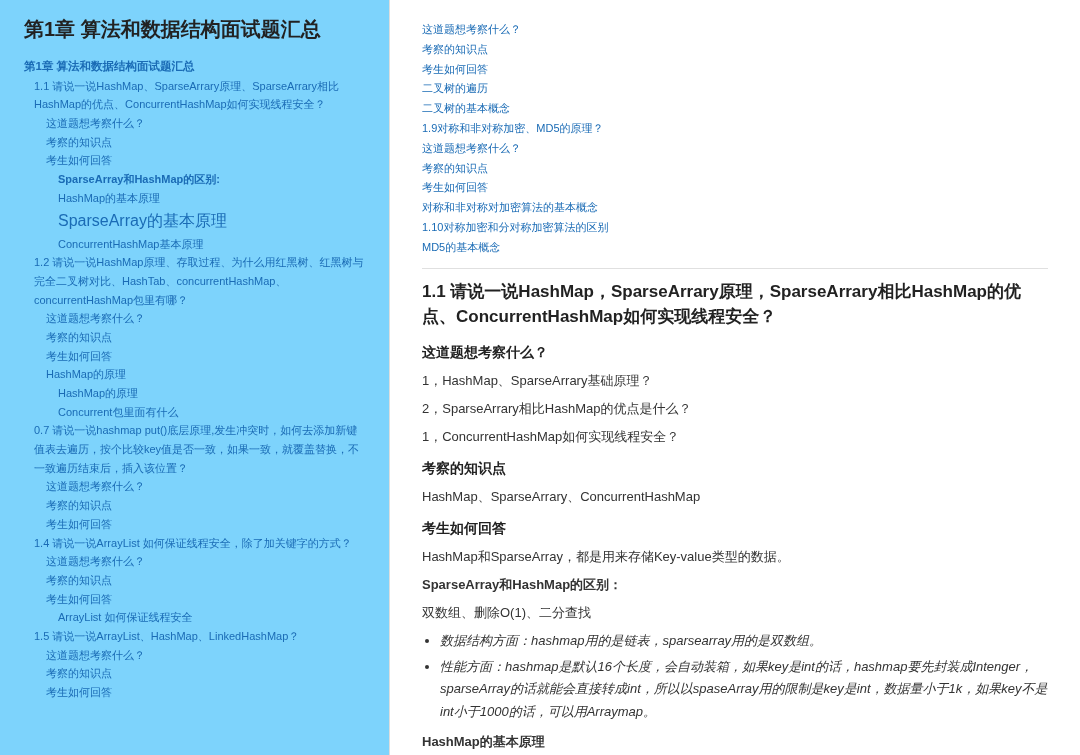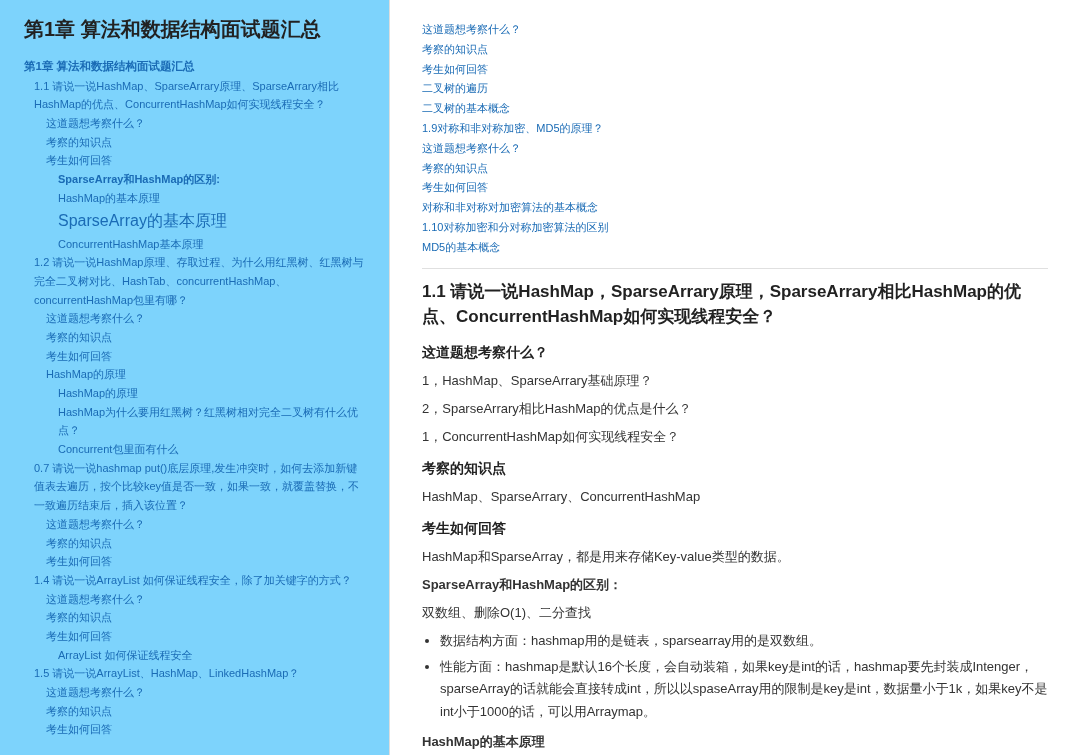--- a/index.html
+++ b/index.html
@@ -62,20 +62,21 @@
     }
     .right-body .bold-text {
       font-weight: bold;
     }
     .right-body ul {
       margin-left: 18px;
       margin-bottom: 6px;
     }
     .right-body ul li {
       margin-bottom: 4px;
+      font-style: italic;
     }
     .divider-line {
       height: 1px;
       background: #e0e0e0;
       margin: 6px 0 10px 0;
     }
   </style>
 </head>
 <body>
 
@@ -90,21 +91,20 @@
       <span style="display: block; color: rgb(26, 107, 181); cursor: pointer; margin-left: 34px; font-size: 11px; font-weight: bold;">SparseArray和HashMap的区别:</span>
       <span style="display: block; color: rgb(26, 107, 181); cursor: pointer; margin-left: 34px; font-size: 11px;">HashMap的基本原理</span>
       <span style="display: block; color: rgb(26, 107, 181); cursor: pointer; margin-left: 34px; font-size: 16px;">SparseArray的基本原理</span>
       <span style="display: block; color: rgb(26, 107, 181); cursor: pointer; margin-left: 34px; font-size: 11px;">ConcurrentHashMap基本原理</span>
       <span style="display: block; color: rgb(26, 107, 181); cursor: pointer; margin-left: 10px; font-size: 11px;">1.2 请说一说HashMap原理、存取过程、为什么用红黑树、红黑树与完全二叉树对比、HashTab、concurrentHashMap、concurrentHashMap包里有哪？</span>
       <span style="display: block; color: rgb(26, 107, 181); cursor: pointer; margin-left: 22px; font-size: 11px;">这道题想考察什么？</span>
       <span style="display: block; color: rgb(26, 107, 181); cursor: pointer; margin-left: 22px; font-size: 11px;">考察的知识点</span>
       <span style="display: block; color: rgb(26, 107, 181); cursor: pointer; margin-left: 22px; font-size: 11px;">考生如何回答</span>
       <span style="display: block; color: rgb(26, 107, 181); cursor: pointer; margin-left: 22px; font-size: 11px;">HashMap的原理</span>
       <span style="display: block; color: rgb(26, 107, 181); cursor: pointer; margin-left: 34px; font-size: 11px;">HashMap的原理</span>
-      <span style="display: block; color: rgb(26, 107, 181); cursor: pointer; margin-left: 34px; font-size: 11px;">HashMap为什么要用红黑树？红黑树相对完全二叉树有什么优点？</span>
       <span style="display: block; color: rgb(26, 107, 181); cursor: pointer; margin-left: 34px; font-size: 11px;">Concurrent包里面有什么</span>
       <span style="display: block; color: rgb(26, 107, 181); cursor: pointer; margin-left: 10px; font-size: 11px;">0.7 请说一说hashmap put()底层原理,发生冲突时，如何去添加新键值表去遍历，按个比较key值是否一致，如果一致，就覆盖替换，不一致遍历结束后，插入该位置？</span>
       <span style="display: block; color: rgb(26, 107, 181); cursor: pointer; margin-left: 22px; font-size: 11px;">这道题想考察什么？</span>
       <span style="display: block; color: rgb(26, 107, 181); cursor: pointer; margin-left: 22px; font-size: 11px;">考察的知识点</span>
       <span style="display: block; color: rgb(26, 107, 181); cursor: pointer; margin-left: 22px; font-size: 11px;">考生如何回答</span>
       <span style="display: block; color: rgb(26, 107, 181); cursor: pointer; margin-left: 10px; font-size: 11px;">1.4 请说一说ArrayList 如何保证线程安全，除了加关键字的方式？</span>
       <span style="display: block; color: rgb(26, 107, 181); cursor: pointer; margin-left: 22px; font-size: 11px;">这道题想考察什么？</span>
       <span style="display: block; color: rgb(26, 107, 181); cursor: pointer; margin-left: 22px; font-size: 11px;">考察的知识点</span>
       <span style="display: block; color: rgb(26, 107, 181); cursor: pointer; margin-left: 22px; font-size: 11px;">考生如何回答</span>
       <span style="display: block; color: rgb(26, 107, 181); cursor: pointer; margin-left: 34px; font-size: 11px;">ArrayList 如何保证线程安全</span>

